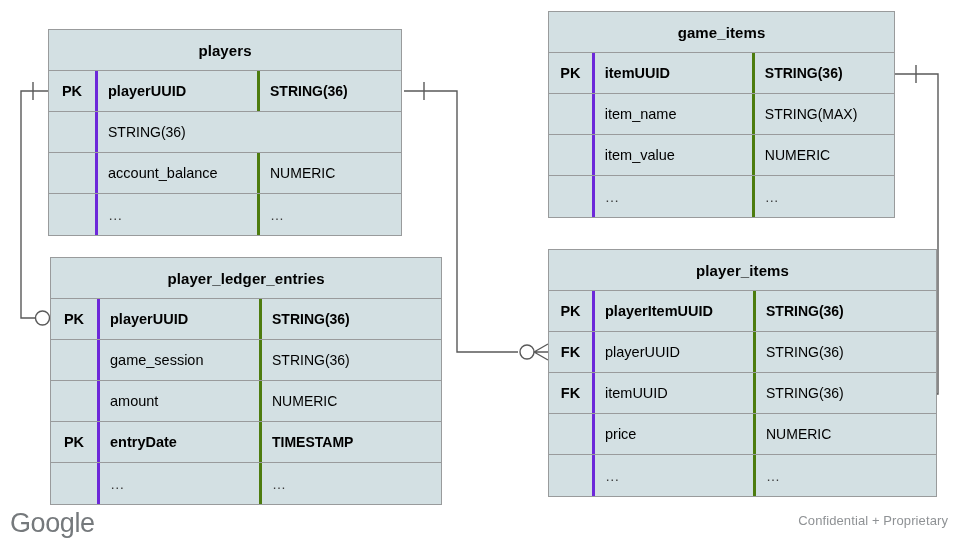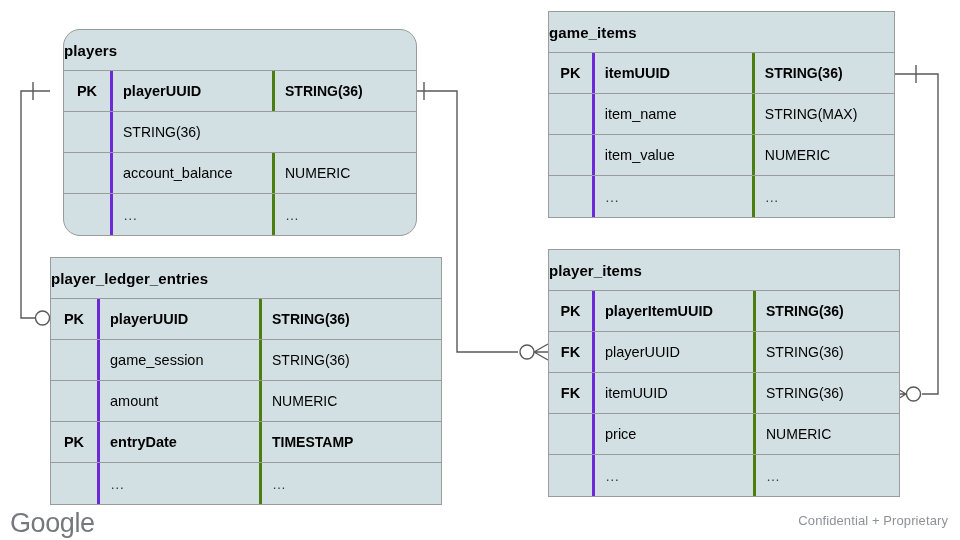--- a/index.html
+++ b/index.html
@@ -27,20 +27,21 @@
     position: absolute;
     box-sizing: border-box;
     border: 1px solid #999b9c;
     background: #d3e0e3;
     border-collapse: collapse;
   }
   .entity .title-row {
     height: 41px;
     display: flex;
     align-items: center;
+    justify-content: center;
     border-bottom: 1px solid #999b9c;
     box-sizing: border-box;
   }
   .entity .title-row .t {
     font-weight: bold;
     font-size: 15px;
     letter-spacing: 0.1px;
   }
   .entity .row {
     height: 41px;
@@ -159,21 +160,21 @@
     <g>
       <path class="conn" d="M 895 74 L 938 74 L 938 394 L 922 394"></path>
 
       <path class="conn" d="M 916 65 L 916 83"></path>
 
       <circle class="conn-fill-none" cx="913.5" cy="394" r="7"></circle>
       <path class="conn" d="M 906 394 L 893 394 M 906 394 L 893 386 M 906 394 L 893 402"></path>
     </g>
   </svg>
 
-  <div class="entity tbl-players" style="left:63px; top:29px; width:354px;border-radius:17px;">
+  <div class="entity tbl-players" style="left:48px; top:29px; width:354px;">
     <div class="title-row">
       <span class="t">players</span>
     </div>
     <div class="row bold">
       <div class="c-key">PK</div>
       <div class="c-name">playerUUID</div>
       <div class="c-type">STRING(36)</div>
     </div>
     <div class="row">
       <div class="c-key"></div>
@@ -241,21 +242,21 @@
       <div class="c-name">item_value</div>
       <div class="c-type">NUMERIC</div>
     </div>
     <div class="row ellipsis last">
       <div class="c-key"></div>
       <div class="c-name">…</div>
       <div class="c-type">…</div>
     </div>
   </div>
 
-  <div class="entity tbl-playeritems" style="left:548px; top:249px; width:352px;">
+  <div class="entity tbl-playeritems" style="left:548px; top:249px; width:389px;">
     <div class="title-row">
       <span class="t">player_items</span>
     </div>
     <div class="row bold">
       <div class="c-key">PK</div>
       <div class="c-name">playerItemUUID</div>
       <div class="c-type">STRING(36)</div>
     </div>
     <div class="row">
       <div class="c-key">FK</div>

